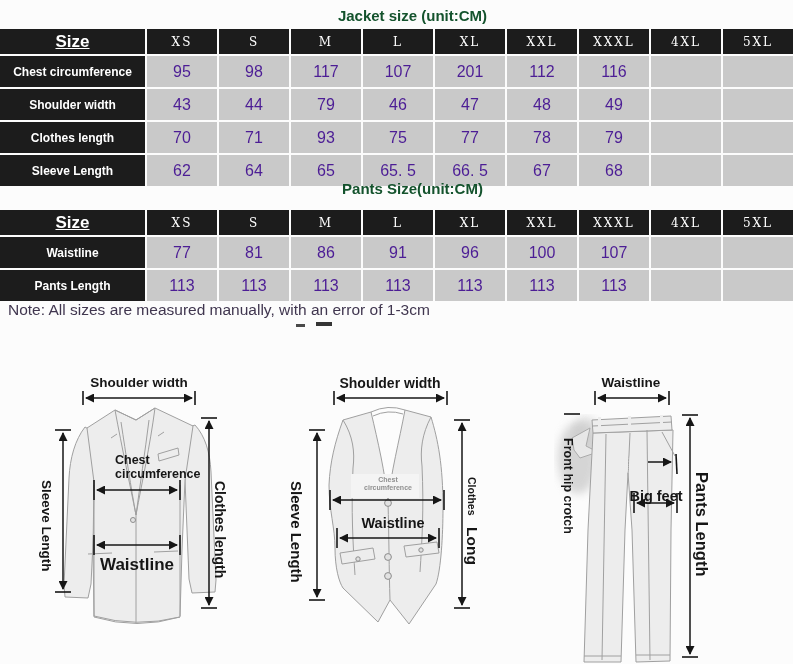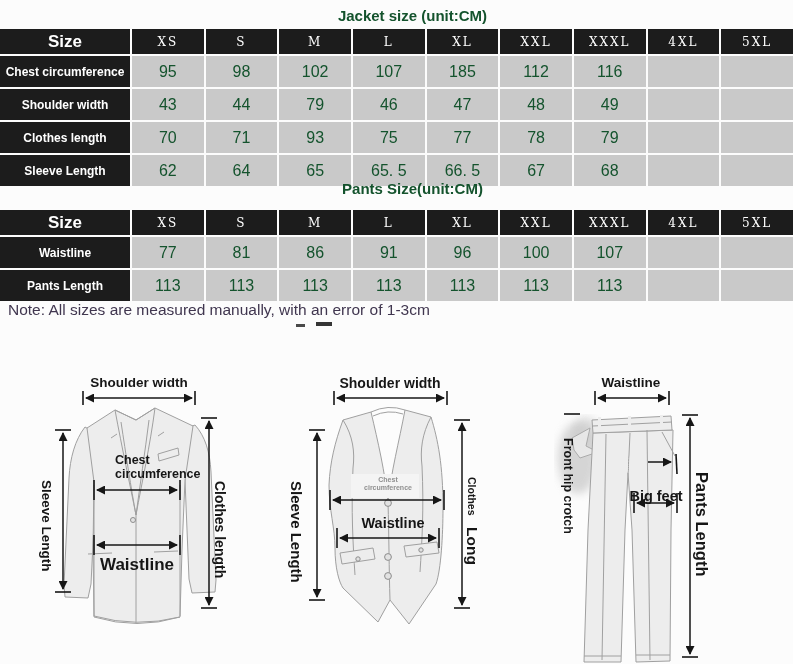--- a/index.html
+++ b/index.html
@@ -11,25 +11,25 @@
   #title-pants{top:180px;}
 
   table.size-table{position:absolute;left:-2px;width:797px;border-collapse:separate;
         border-spacing:2px;table-layout:fixed;}
   #jacket-table{top:27px;}
   #pants-table{top:208px;}
   .size-table th,.size-table td{padding:0;text-align:center;vertical-align:middle;overflow:hidden;}
   .size-table th{background:#1c1c1c;color:#ffffff;height:25px;
         font-family:"DejaVu Serif","Liberation Serif",serif;font-weight:normal;
         font-size:12px;letter-spacing:2px;}
-  .size-table th.corner{width:130px;font-family:"Liberation Sans",sans-serif;
-        font-weight:bold;font-size:17px;letter-spacing:0;}
+  .size-table th.corner{width:145px;font-family:"Liberation Sans",sans-serif;
+        font-weight:bold;font-size:17px;letter-spacing:0;text-decoration:underline;}
   .size-table th.rowlabel{font-family:"Liberation Sans",sans-serif;font-weight:bold;
         font-size:12px;letter-spacing:0;height:31px;}
-  .size-table td{background:#c9c9c9;color:#14532d;height:27px;font-size:16px;}
+  .size-table td{background:#c9c9c9;color:#4c1d95;height:27px;font-size:16px;}
 
   .note{position:absolute;left:8px;top:301px;font-size:15.5px;font-weight:normal;color:#40364f;}
   .artifact{position:absolute;left:296px;top:322px;width:60px;height:6px;}
   .artifact .m1{position:absolute;left:0;top:2px;width:9px;height:3px;background:#4a4a4a;}
   .artifact .m2{position:absolute;left:20px;top:0;width:16px;height:4px;background:#353535;}
 
   .diagram{position:absolute;top:370px;height:294px;}
   #d-jacket{left:20px;width:265px;}
   #d-vest{left:285px;width:215px;}
   #d-pants{left:540px;width:253px;}
@@ -109,23 +109,23 @@
           <th>XXXL</th>
           <th>4XL</th>
           <th>5XL</th>
         </tr>
       </thead>
       <tbody>
         <tr>
           <th class="rowlabel">Chest circumference</th>
           <td>95</td>
           <td>98</td>
-          <td>102</td>
+          <td>117</td>
           <td>107</td>
-          <td>185</td>
+          <td>201</td>
           <td>112</td>
           <td>116</td>
           <td></td>
           <td></td>
         </tr>
         <tr>
           <th class="rowlabel">Shoulder width</th>
           <td>43</td>
           <td>44</td>
           <td>79</td>

